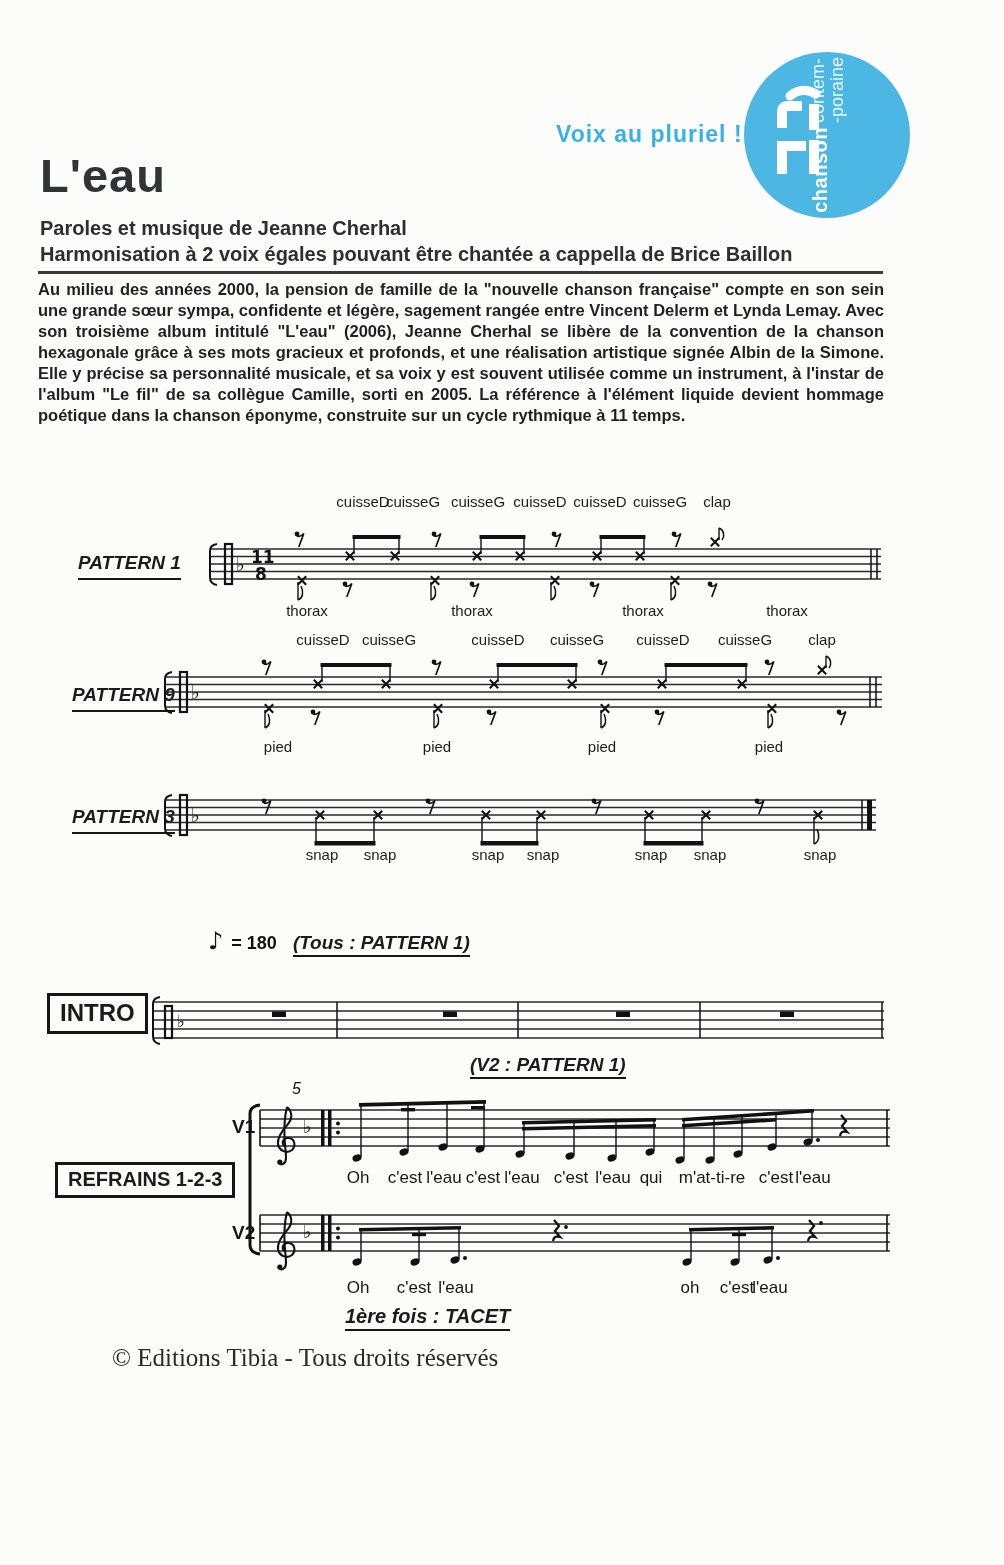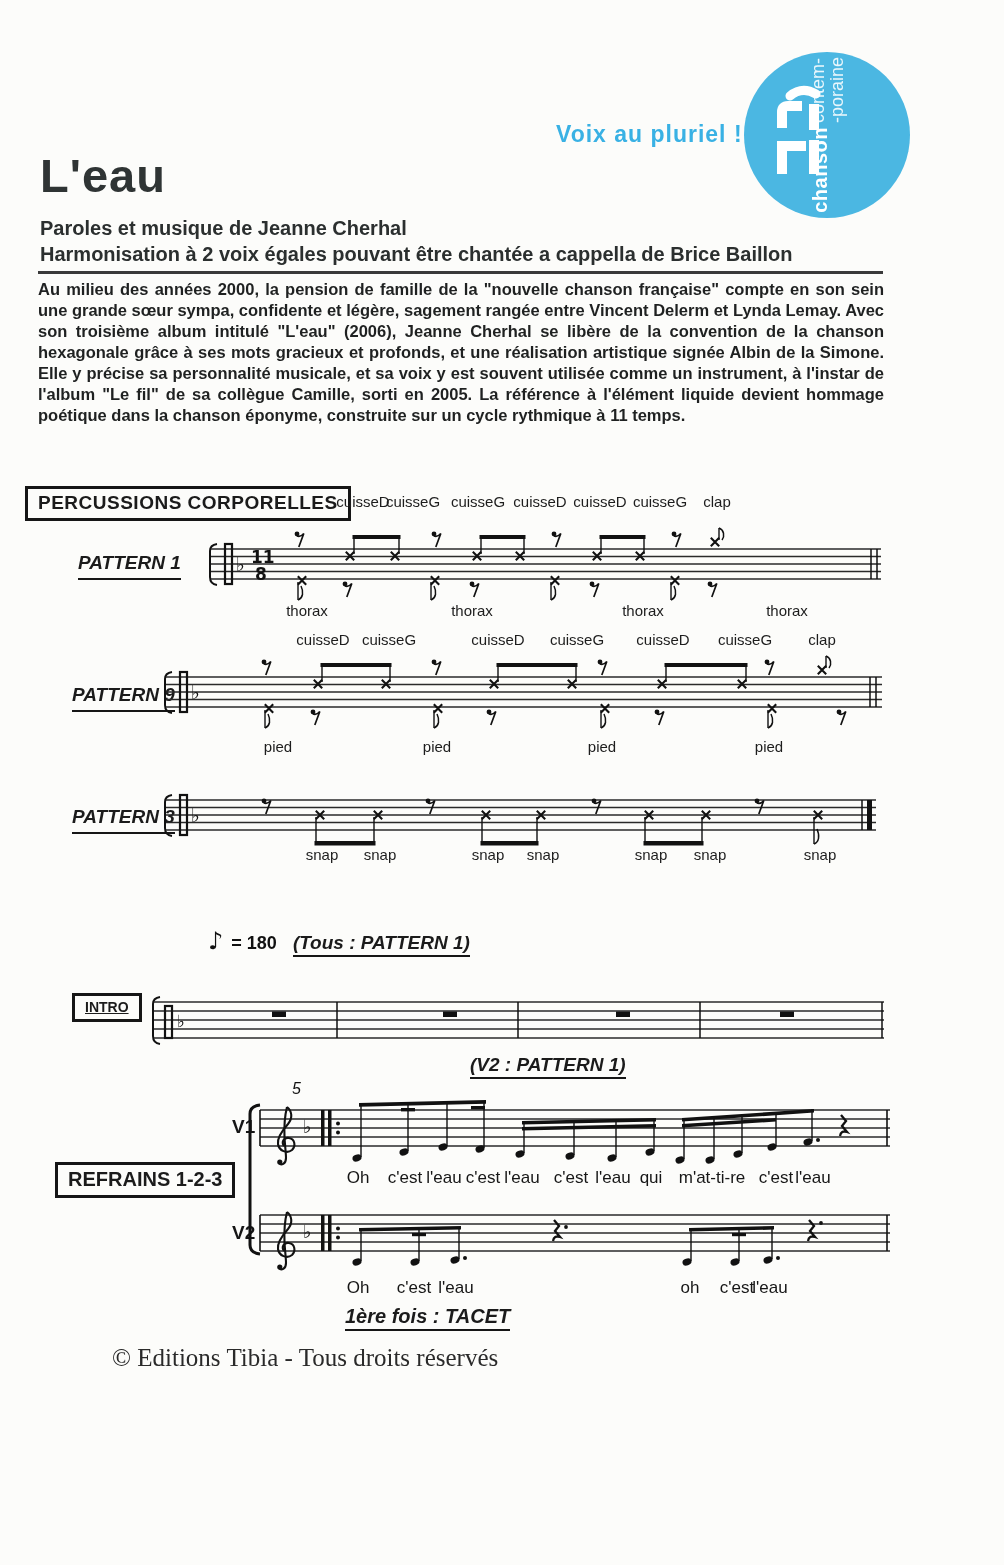--- a/index.html
+++ b/index.html
@@ -16,21 +16,21 @@
   .logo-text .l23{font-size:18px;color:rgba(255,255,255,.88);line-height:1.05;text-align:left;}
   .title{left:40px;top:148px;font-size:47px;font-weight:bold;color:#2f3434;letter-spacing:1px;}
   .credit1{left:40px;top:217px;font-size:20px;font-weight:bold;color:#2b2f2f;}
   .credit2{left:40px;top:243px;font-size:20px;font-weight:bold;color:#2b2f2f;}
   .rule{left:38px;top:271px;width:845px;height:3px;background:#3a3a3a;}
   .para{left:38px;top:279px;width:846px;font-size:16.5px;font-weight:bold;line-height:21px;
         text-align:justify;color:#1f2121;}
   
   .boxlabel{border:3px solid #161616;padding:3px 10px 4px 10px;font-weight:bold;color:#1b1b1b;background:#fcfcfa;}
   .perc-box{left:25px;top:486px;font-size:19px;letter-spacing:.5px;}
-  .intro-box{left:72px;top:993px;font-size:14px;text-decoration:underline;}
+  .intro-box{left:47px;top:993px;font-size:24px;}
   .refr-box{left:55px;top:1162px;font-size:20px;text-align:center;}
   .pat-name{font-size:19px;font-weight:bold;font-style:italic;color:#1b1b1b;
             border-bottom:2.5px solid #161616;padding-bottom:4px;}
   .pat1{left:78px;top:552px;} .pat2{left:72px;top:684px;} .pat3{left:72px;top:806px;}
   .mlabel{position:absolute;transform:translateX(-50%);font-size:15px;color:#1d1d1d;white-space:nowrap;}
   .dir{font-size:19px;font-weight:bold;font-style:italic;color:#1b1b1b;
        border-bottom:2.5px solid #161616;padding-bottom:1px;white-space:nowrap;}
   .tempo{left:208px;top:927px;display:flex;align-items:baseline;gap:8px;}
   .tempo .note{font-family:"DejaVu Sans",sans-serif;font-size:24px;color:#111;}
   .tempo .val{font-size:18px;color:#111;font-weight:bold;}
@@ -86,21 +86,20 @@
       <span class="l1">chanson</span>
       <span class="l23"><span>contem-</span><br><span>-poraine</span></span>
     </div>
   </div>
   <div class="abs title">L'eau</div>
   <div class="abs credit1">Paroles et musique de Jeanne Cherhal</div>
   <div class="abs credit2">Harmonisation à 2 voix égales pouvant être chantée a cappella de Brice Baillon</div>
   <div class="abs rule"></div>
   <div class="abs para">Au milieu des années 2000, la pension de famille de la "nouvelle chanson française" compte en son sein une grande sœur sympa, confidente et légère, sagement rangée entre Vincent Delerm et Lynda Lemay. Avec son troisième album intitulé "L'eau" (2006), Jeanne Cherhal se libère de la convention de la chanson hexagonale grâce à ses mots gracieux et profonds, et une réalisation artistique signée Albin de la Simone. Elle y précise sa personnalité musicale, et sa voix y est souvent utilisée comme un instrument, à l'instar de l'album "Le fil" de sa collègue Camille, sorti en 2005. La référence à l'élément liquide devient hommage poétique dans la chanson éponyme, construite sur un cycle rythmique à 11 temps.</div>
 
-  <div class="abs boxlabel perc-box">PERCUSSIONS CORPORELLES</div>
 
   <div class="abs pat-name pat1">PATTERN 1</div>
   <span class="mlabel" style="left:363px;top:493px">cuisseD</span>
   <span class="mlabel" style="left:413px;top:493px">cuisseG</span>
   <span class="mlabel" style="left:478px;top:493px">cuisseG</span>
   <span class="mlabel" style="left:540px;top:493px">cuisseD</span>
   <span class="mlabel" style="left:600px;top:493px">cuisseD</span>
   <span class="mlabel" style="left:660px;top:493px">cuisseG</span>
   <span class="mlabel" style="left:717px;top:493px">clap</span>
   <svg class="abs" style="left:205px;top:527px" width="680" height="100">

